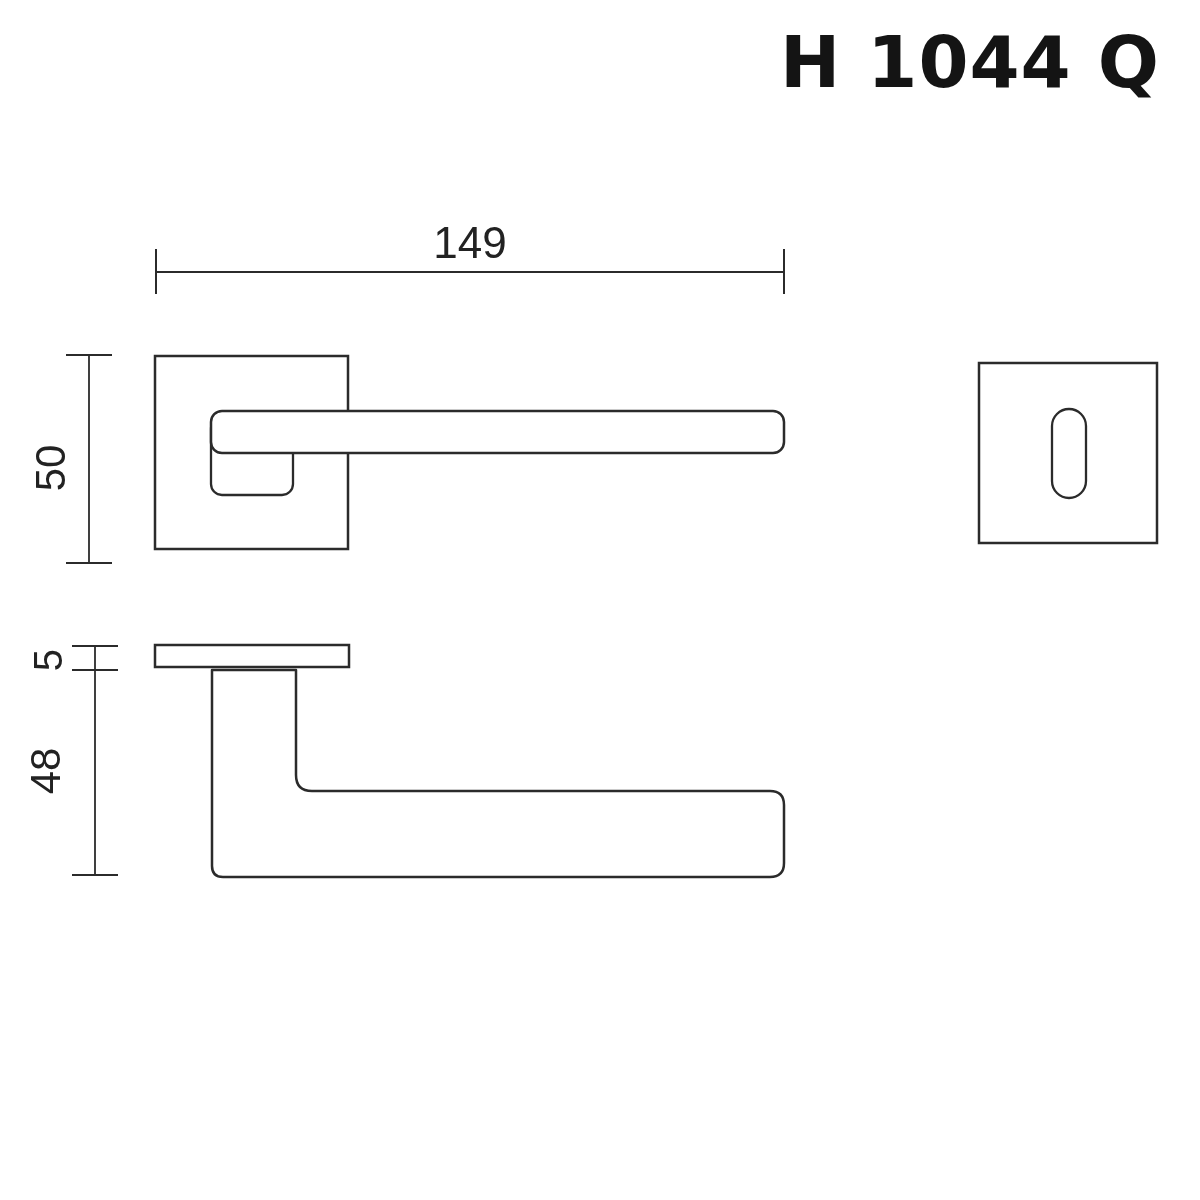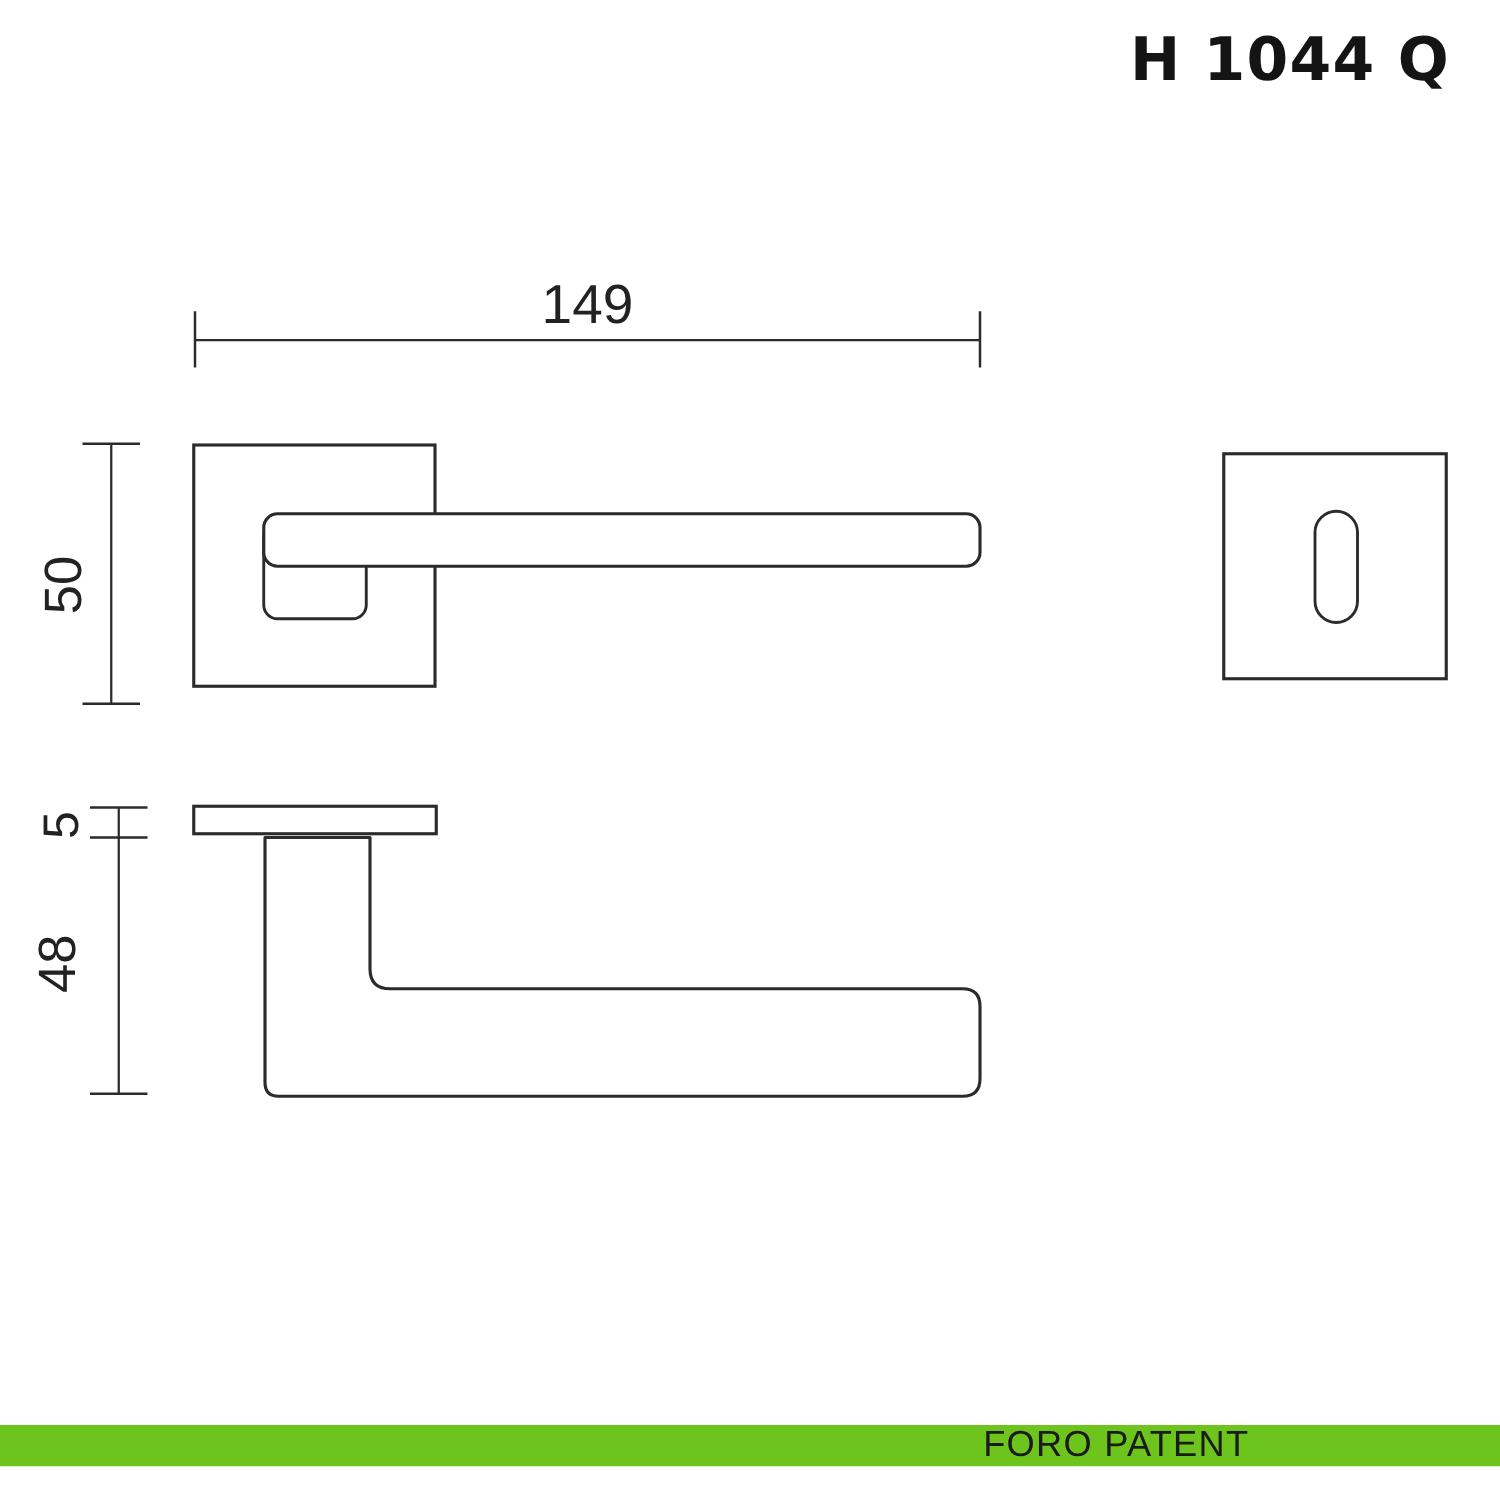--- a/index.html
+++ b/index.html
@@ -1,18 +1,18 @@
 <!DOCTYPE html>
 <html><head>
 <meta charset="utf-8">
 <style>
   html,body{margin:0;padding:0;background:#fff;}
   .page{position:relative;width:1200px;height:1200px;background:#ffffff;overflow:hidden;
         font-family:"Liberation Sans",sans-serif;}
-  .title{position:absolute;top:20px;right:40px;font-size:48px;font-weight:bold;
+  .title{position:absolute;top:20px;right:40px;font-size:72px;font-weight:bold;
          letter-spacing:1px;color:#141414;font-family:"DejaVu Sans",sans-serif;white-space:nowrap;}
   .drawing{position:absolute;left:0;top:0;}
   .dim-text{font-family:"Liberation Sans",sans-serif;fill:#222222;}
   .footer-bar{position:absolute;left:0;top:1140px;width:1200px;height:33px;}
   .footer-label{position:absolute;left:893px;top:0;transform:translateX(-50%);
                 line-height:33px;font-size:29px;letter-spacing:1px;white-space:nowrap;}
 </style>
 </head>
 <body>
 
@@ -65,17 +65,14 @@
                L 784 805
                Q 784 791 770 791
                L 312 791
                Q 296 791 296 775
                L 296 670
                Z" fill="#ffffff" stroke="#2b2b2b" stroke-width="2.5" stroke-linejoin="round"></path>
       <rect class="ln" x="155" y="645" width="194" height="22" fill="#ffffff" stroke="#2b2b2b" stroke-width="2.5"></rect>
     </g>
   </svg>
 
-  <div class="footer-bar" style="background: rgb(108, 196, 28);">
-    <span class="footer-label" style="color: rgb(27, 27, 27);">FORO PATENT</span>
-  </div>
 
 </div>
 
 </body></html>

